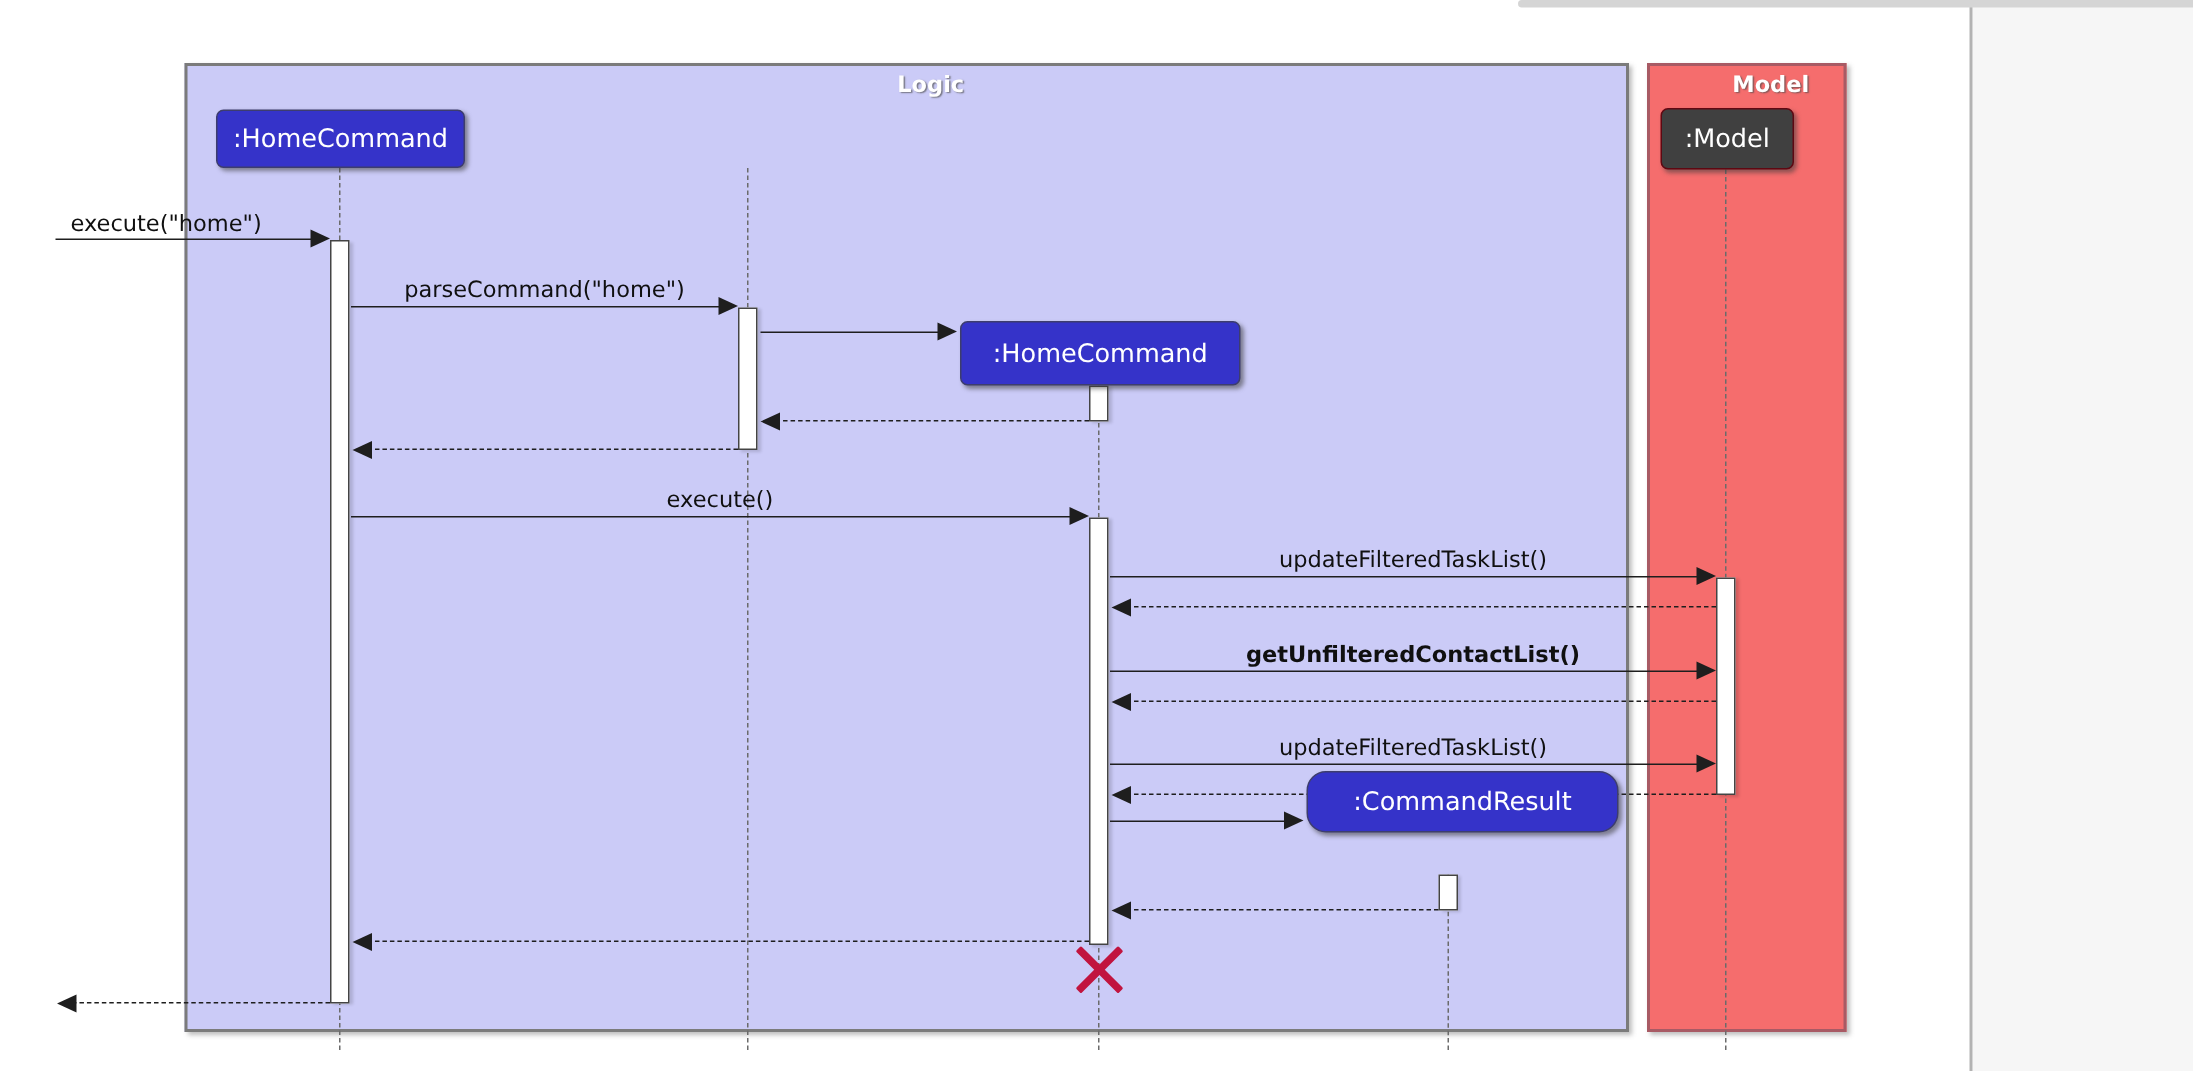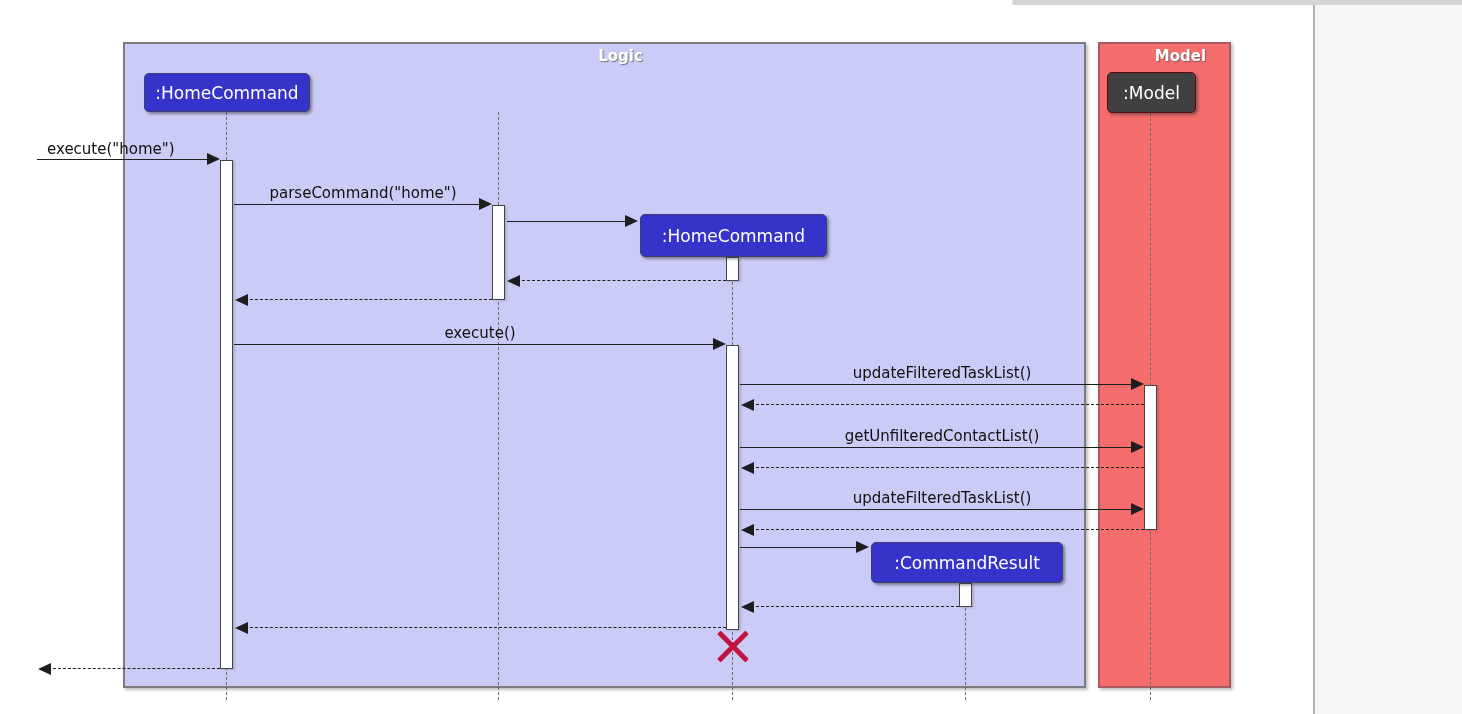--- a/index.html
+++ b/index.html
@@ -98,21 +98,21 @@
   <div class="msg-line" style="left:234px;top:344px;width:482px;"></div>
   <div class="arr r" style="left:713px;top:338px;"></div>
 
   <div class="msg-label c" style="left:942px;top:364px;">updateFilteredTaskList()</div>
   <div class="msg-line" style="left:740px;top:384px;width:394px;"></div>
   <div class="arr r" style="left:1131px;top:378px;"></div>
 
   <div class="msg-line ret" style="left:751px;top:404px;width:393px;"></div>
   <div class="arr l" style="left:741px;top:399px;"></div>
 
-  <div class="msg-label c" style="left:942px;top:427px;">getUnfilteredContactList()</div>
+  <div class="msg-label c" style="left:942px;top:427px;font-weight:bold;">getUnfilteredContactList()</div>
   <div class="msg-line" style="left:740px;top:447px;width:394px;"></div>
   <div class="arr r" style="left:1131px;top:441px;"></div>
 
   <div class="msg-line ret" style="left:751px;top:467px;width:393px;"></div>
   <div class="arr l" style="left:741px;top:462px;"></div>
 
   <div class="msg-label c" style="left:942px;top:489px;text-align:center;">updateFilteredTaskList()</div>
   <div class="msg-line" style="left:740px;top:509px;width:394px;"></div>
   <div class="arr r" style="left:1131px;top:503px;"></div>
 
@@ -135,20 +135,20 @@
     <div class="bar a"></div>
     <div class="bar b"></div>
   </div>
 
   <div class="pbox" style="left:144px;top:73px;width:166px;height:39px;">
     <span>:HomeCommand</span>
   </div>
   <div class="pbox" style="left:640px;top:214px;width:187px;height:43px;">
     <span>:HomeCommand</span>
   </div>
-  <div class="pbox" style="left:871px;top:542px;width:192px;height:41px;">
+  <div class="pbox" style="left:871px;top:514px;width:208px;height:41px;border-radius:13px;">
     <span>:CommandResult</span>
   </div>
   <div class="pbox dark-red" style="left:1107px;top:72px;width:89px;height:41px;">
     <span>:Model</span>
   </div>
 
 </div>
 
 </body></html>

